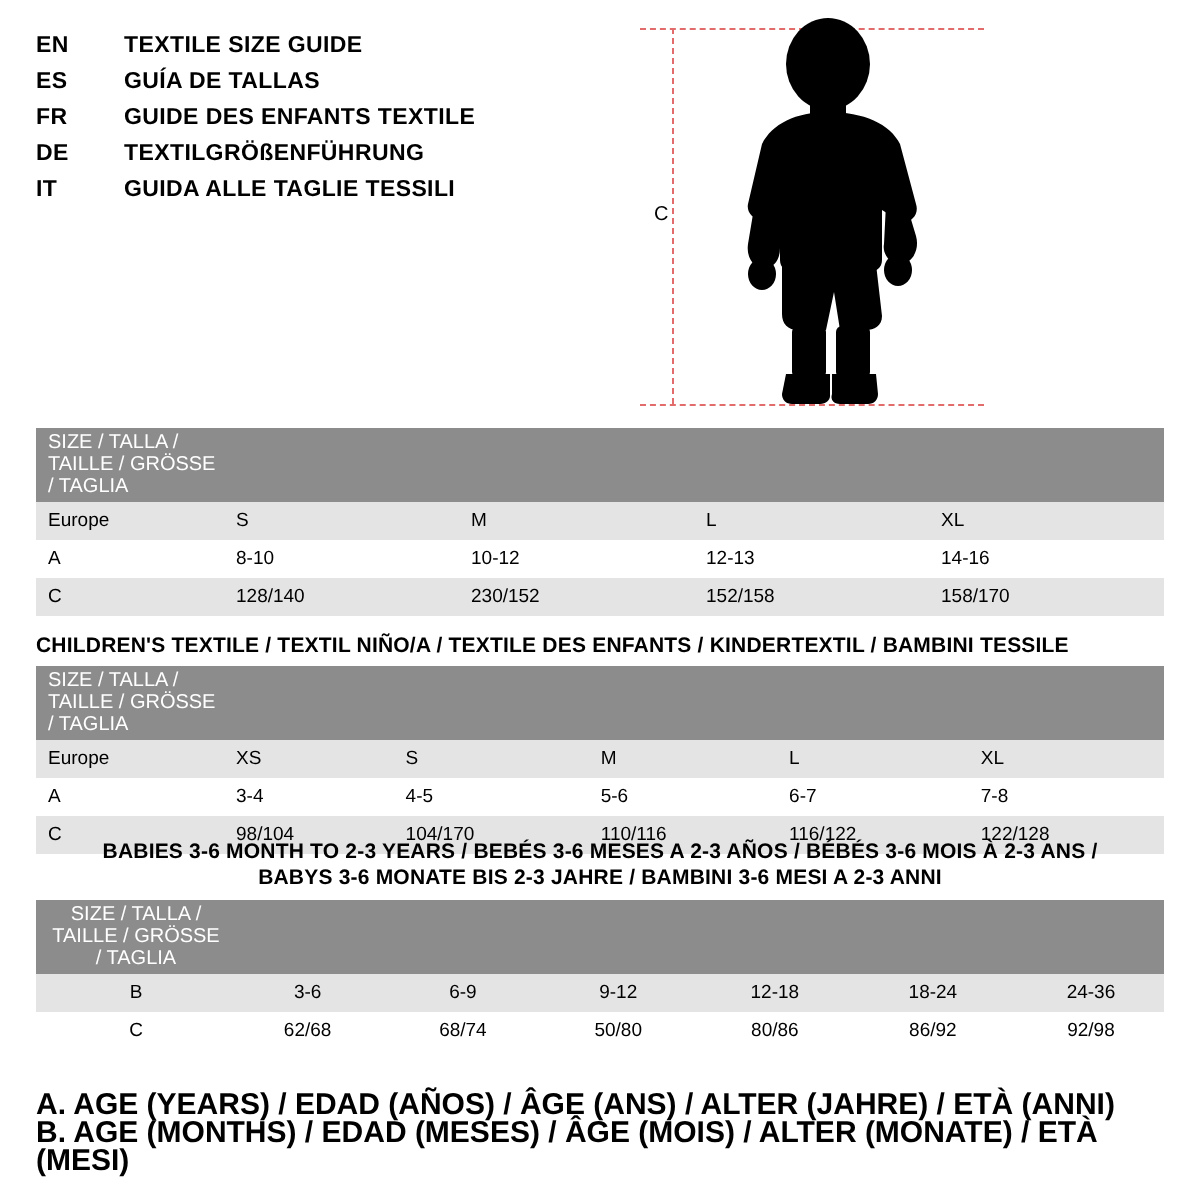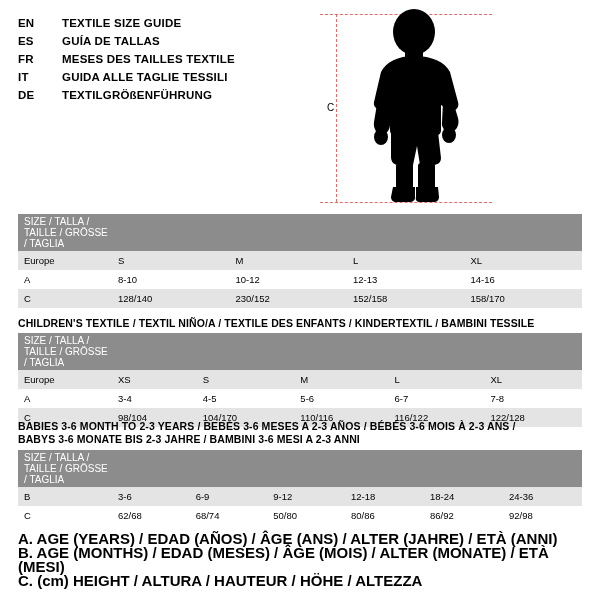--- a/index.html
+++ b/index.html
@@ -147,29 +147,29 @@
     <div class="lang-row">
       <span class="lang-code">EN</span>
       <span class="lang-text">TEXTILE SIZE GUIDE</span>
     </div>
     <div class="lang-row">
       <span class="lang-code">ES</span>
       <span class="lang-text">GUÍA DE TALLAS</span>
     </div>
     <div class="lang-row">
       <span class="lang-code">FR</span>
-      <span class="lang-text">MESES DES TAILLES TEXTILE</span>
+      <span class="lang-text">GUIDE DES ENFANTS TEXTILE</span>
+    </div>
+    <div class="lang-row">
+      <span class="lang-code">DE</span>
+      <span class="lang-text">TEXTILGRÖßENFÜHRUNG</span>
     </div>
     <div class="lang-row">
       <span class="lang-code">IT</span>
       <span class="lang-text">GUIDA ALLE TAGLIE TESSILI</span>
-    </div>
-    <div class="lang-row">
-      <span class="lang-code">DE</span>
-      <span class="lang-text">TEXTILGRÖßENFÜHRUNG</span>
     </div>
   </div>
 
   <div class="figure-area">
     <div class="dash-line dash-top"></div>
     <div class="dash-line dash-bottom"></div>
     <div class="dash-vert"></div>
     <div class="c-label">C</div>
     <svg class="figure-svg" width="140" height="200" viewBox="0 0 140 200">
       <g fill="#000000">
@@ -266,21 +266,21 @@
           <td>98/104</td>
           <td>104/170</td>
           <td>110/116</td>
           <td>116/122</td>
           <td>122/128</td>
         </tr>
       </tbody>
     </table>
   </div>
 
-  <div class="section" style="top: 420px;">
+  <div class="section" style="top: 420px; text-align: center;">
     <div class="section-title two-line" style="white-space: pre-line;">BABIES 3-6 MONTH TO 2-3 YEARS / BEBÉS 3-6 MESES A 2-3 AÑOS / BÉBÉS 3-6 MOIS À 2-3 ANS /
 BABYS 3-6 MONATE BIS 2-3 JAHRE / BAMBINI 3-6 MESI A 2-3 ANNI</div>
     <table class="size-table">
       <tbody>
         <tr class="head-row">
           <td class="col-label">SIZE / TALLA / TAILLE / GRÖSSE / TAGLIA</td>
           <td></td>
           <td></td>
           <td></td>
           <td></td>
@@ -305,16 +305,15 @@
           <td>86/92</td>
           <td>92/98</td>
         </tr>
       </tbody>
     </table>
   </div>
 
   <div class="legend">
     <div>A. AGE (YEARS) / EDAD (AÑOS) / ÂGE (ANS) / ALTER (JAHRE) / ETÀ (ANNI)</div>
     <div>B. AGE (MONTHS) / EDAD (MESES) / ÂGE (MOIS) / ALTER (MONATE) / ETÀ (MESI)</div>
-    <div>C. (cm) HEIGHT / ALTURA / HAUTEUR / HÖHE / ALTEZZA</div>
   </div>
 
 </div>
 
 </body></html>

